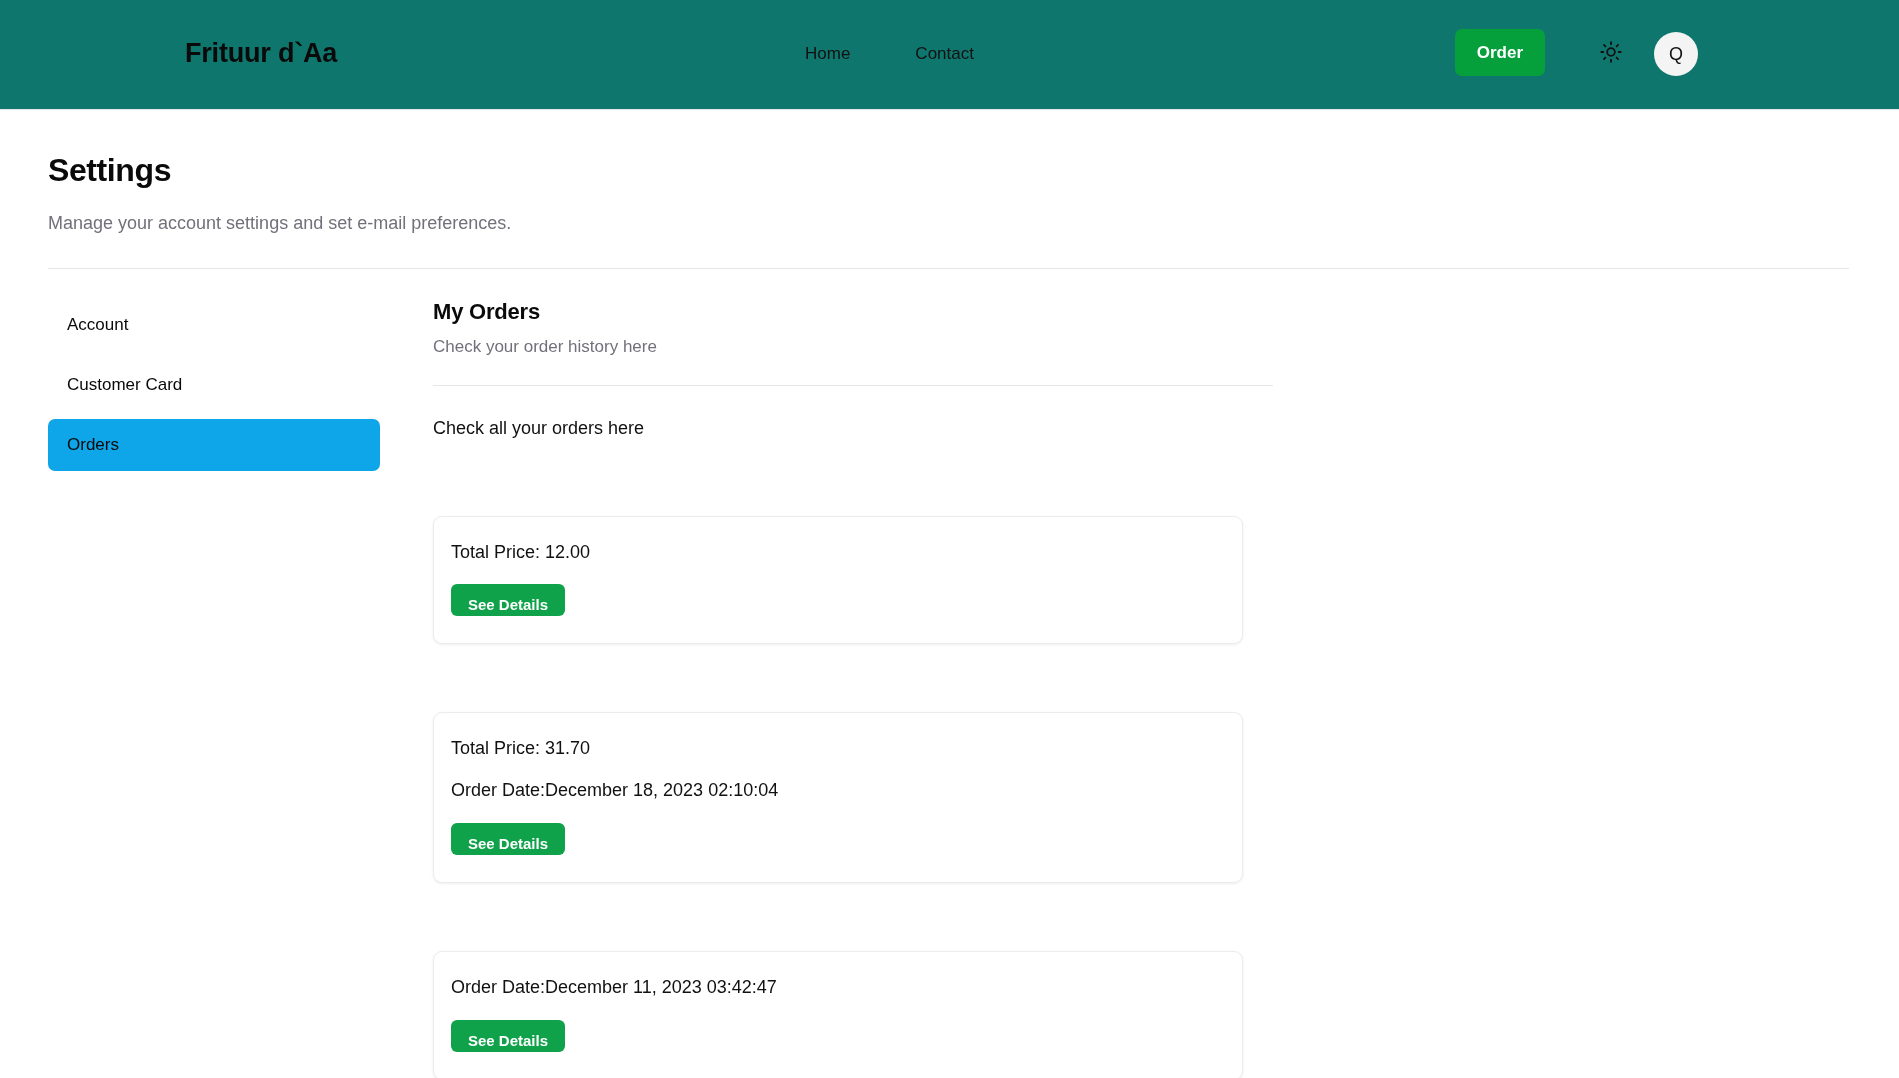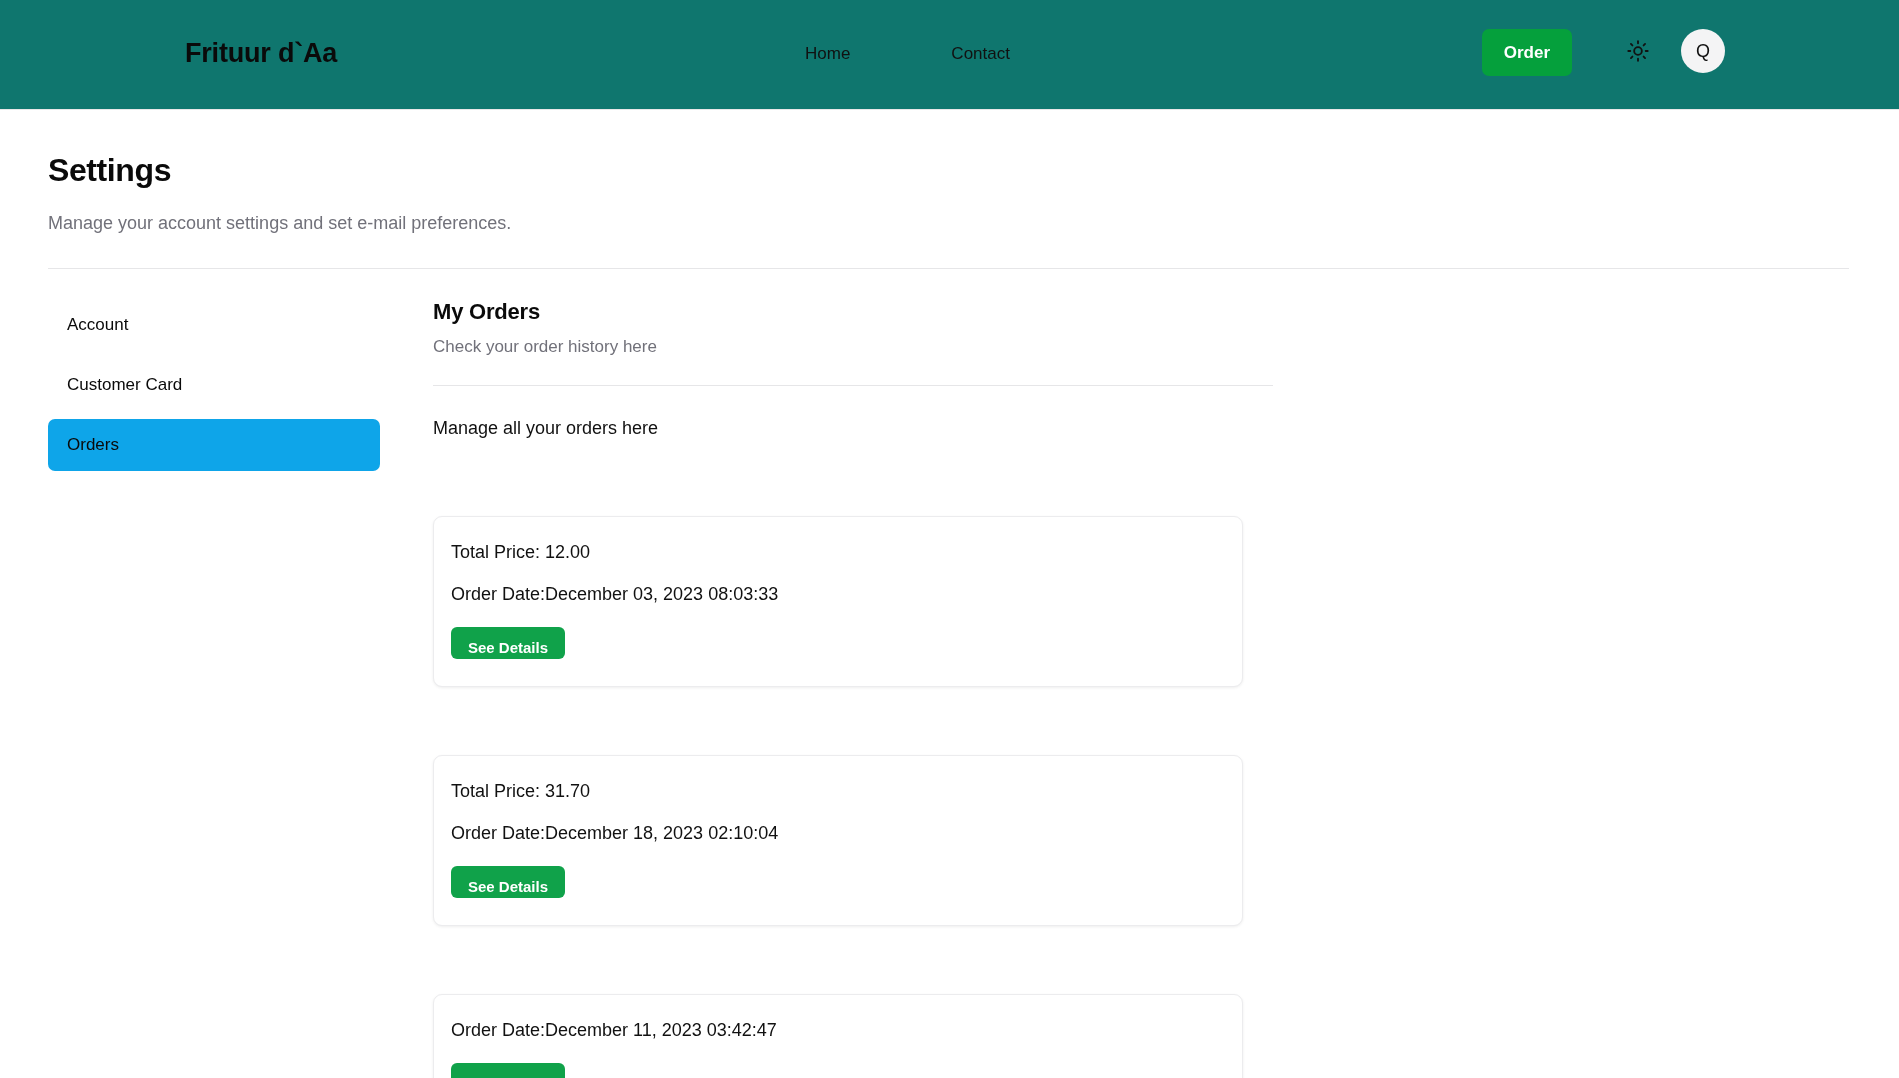--- a/index.html
+++ b/index.html
@@ -44,28 +44,28 @@
     gap: 0px;
   }
   .nav-link {
     font-size: 17px;
     color: #111111;
     text-decoration: none;
     padding: 0 0;
     white-space: nowrap;
     cursor: pointer;
   }
-  .nav-link.first { margin-right: 101px; }
+  .nav-link.first { margin-right: 65px; }
 
   .nav-right {
     position: absolute;
-    right: 174px;
+    right: 201px;
     top: 29px;
     display: flex;
-    align-items: flex-start;
+    align-items: flex-end;
     gap: 0px;
   }
 
   .order-btn {
     background: #05a03c;
     color: #ffffff;
     font-size: 17px;
     font-weight: bold;
     border: none;
     border-radius: 7px;
@@ -283,27 +283,26 @@
       <a class="sidebar-item">Customer Card</a>
       <a class="sidebar-item active">Orders</a>
     </aside>
 
     <section class="content">
       <h2 class="content-title">My Orders</h2>
       <p class="content-subtitle">Check your order history here</p>
 
       <div class="content-divider"></div>
 
-      <p class="orders-intro">Manage all your orders here</p>
+      <p class="orders-intro">Check all your orders here</p>
 
       <div class="orders-list">
 
         <div class="order-card">
           <div class="order-line price">Total Price: 12.00</div>
-          <div class="order-line">Order Date:December 03, 2023 08:03:33</div>
           <button class="details-btn">See Details</button>
         </div>
 
         <div class="order-card">
           <div class="order-line price">Total Price: 31.70</div>
           <div class="order-line">Order Date:December 18, 2023 02:10:04</div>
           <button class="details-btn">See Details</button>
         </div>
 
         <div class="order-card">

